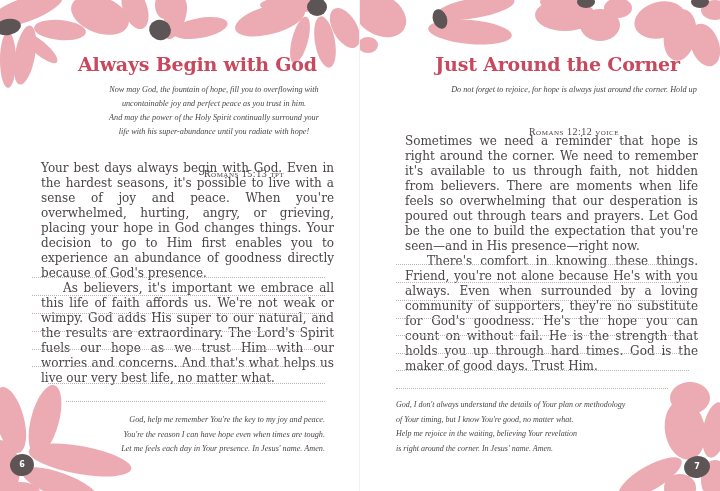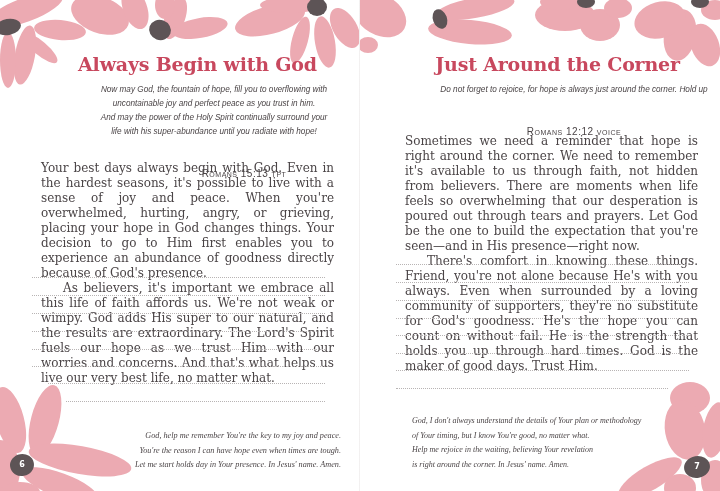--- a/index.html
+++ b/index.html
@@ -4,28 +4,28 @@
 <style>
   html, body { margin:0; padding:0; }
   body { width:720px; height:491px; background:#ffffff; position:relative; overflow:hidden; font-family:"DejaVu Serif", serif; color:#4a4446; }
   .spread { position:absolute; left:0; top:0; width:720px; height:491px; }
   .page { position:absolute; top:0; width:360px; height:491px; overflow:hidden; background:#fff; }
   .page.left { left:0; }
   .page.right { left:360px; }
   .gutter { position:absolute; left:359px; top:0; width:2px; height:491px; background:linear-gradient(90deg,#f0eded,#fafafa); }
   svg.deco { position:absolute; left:0; top:0; width:360px; height:491px; pointer-events:none; }
   .title { position:absolute; left:0; width:395px; text-align:center; font-family:"DejaVu Serif", serif; font-weight:bold; font-size:19px; color:#c8485e; letter-spacing:-0.2px; margin:0; }
-  .verse { position:absolute; left:0; width:428px; text-align:center; font-style:italic; font-size:8.2px; line-height:14px; color:#4a4446; margin:0; font-family:Liberation Sans, sans-serif; }
+  .verse { position:absolute; left:0; width:428px; text-align:center; font-style:italic; font-size:8.2px; line-height:14px; color:#4a4446; margin:0; font-family:Liberation Serif, serif; }
   .ref { display:block; font-style:normal; font-size:10px; letter-spacing:0.5px; font-variant:small-caps;margin-top:28px; }
   .body { position:absolute; font-size:12px; line-height:15px; color:#4a4446; text-align:justify; margin:9px; font-family:"DejaVu Serif", serif; }
   .body p { margin:0; }
   .body p.indent { text-indent:22px; }
   .lines { position:absolute; }
   .line { position:absolute; height:0; border-top:1px dotted #b8b4b4; }
-  .prayer { position:absolute; font-style:italic; font-size:8.2px; line-height:14.5px; color:#4a4446; font-family:"Liberation Serif", serif; margin:16px; }
+  .prayer { position:absolute; font-style:italic; font-size:8.2px; line-height:14.5px; color:#4a4446; font-family:"Liberation Serif", serif; margin:0; }
   .pagenum { position:absolute; font-family:"DejaVu Sans", sans-serif; font-size:8px; font-weight:bold; color:#ffffff; text-align:center; }
 </style>
 </head>
 <body>
 
 <div class="spread">
 
   <div class="page left">
     <svg class="deco" viewBox="0 0 360 491">
       <g fill="#ecaab2">
@@ -85,21 +85,21 @@
       <div class="line" style="left:32px; width:293px; top:331px;"></div>
       <div class="line" style="left:32px; width:293px; top:349px;"></div>
       <div class="line" style="left:32px; width:293px; top:366px;"></div>
       <div class="line" style="left:48px; width:277px; top:383px;"></div>
       <div class="line" style="left:66px; width:259px; top:401px;"></div>
     </div>
 
     <div class="prayer" style="left:90px; top:413px; width:235px; text-align:right;">
       <span style="display:block;">God, help me remember You're the key to my joy and peace.</span>
       <span style="display:block;font-family:Liberation Serif, serif;">You're the reason I can have hope even when times are tough.</span>
-      <span style="display:block;">Let me start holds day in Your presence. In Jesus' name. Amen.</span>
+      <span style="display:block;">Let me feels each day in Your presence. In Jesus' name. Amen.</span>
     </div>
 
     <div class="pagenum" style="left:14px; top:460px; width:16px;">6</div>
   </div>
 
   <div class="gutter"></div>
 
   <div class="page right">
     <svg class="deco" viewBox="0 0 360 491">
       <g fill="#ecaab2">

